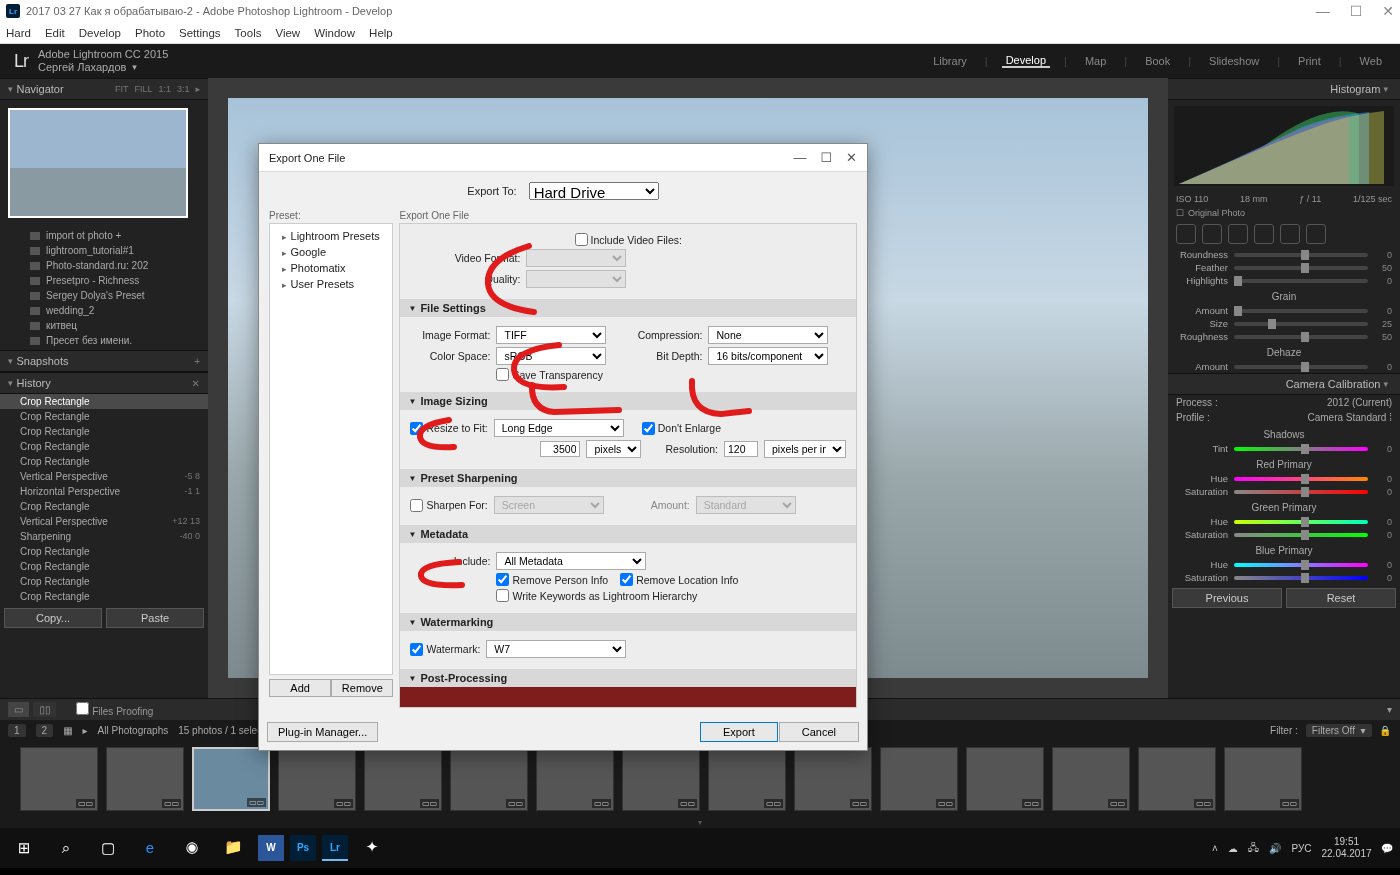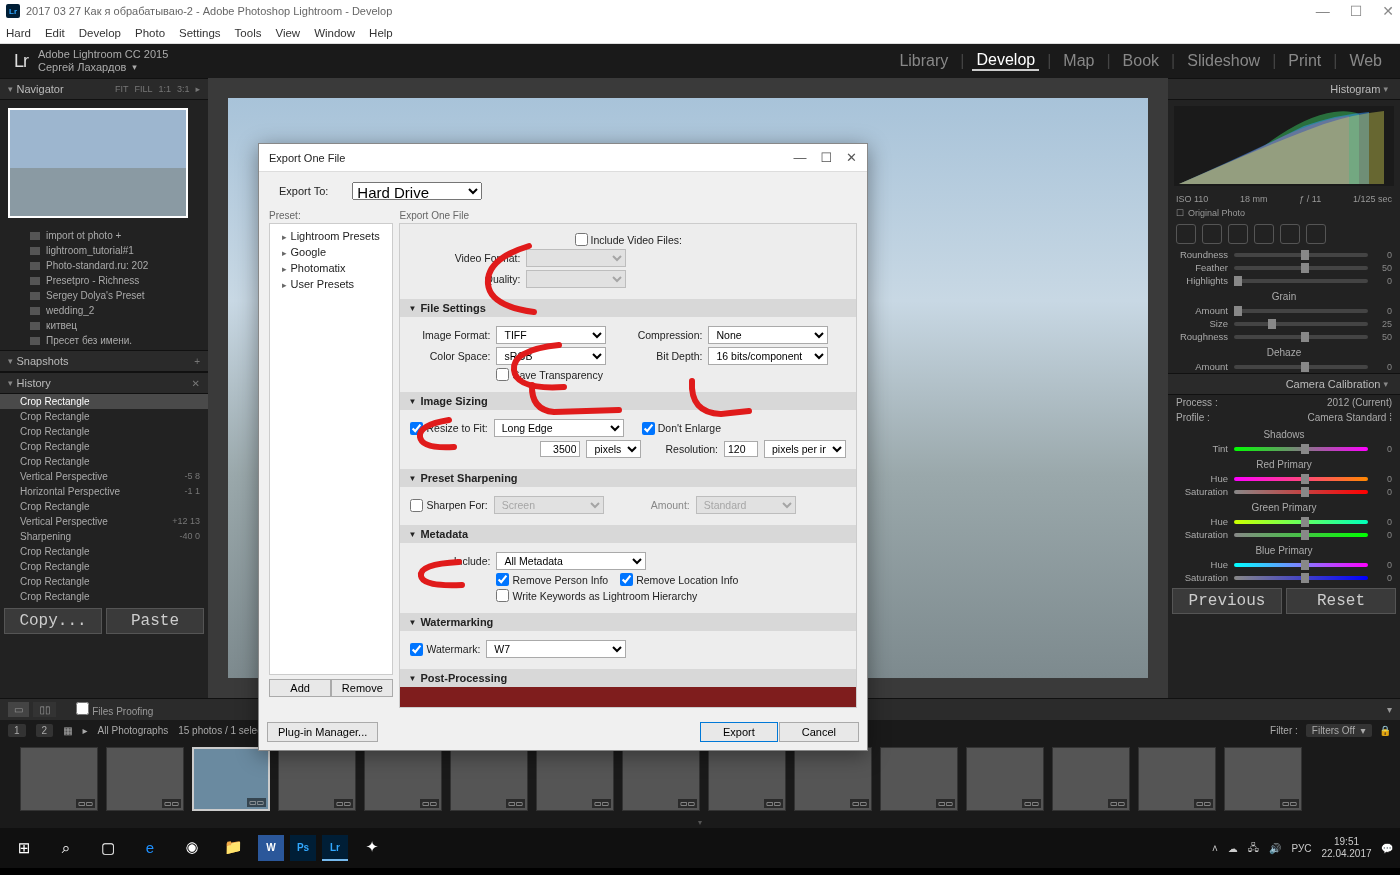--- a/index.html
+++ b/index.html
@@ -14,21 +14,21 @@
 
 .menubar { height: 22px; background: #fff; display: flex; align-items: center; padding: 0 6px; font-size: 11.5px; color: #333; gap: 14px; border-bottom: 1px solid #ddd; }
 .menubar span { cursor: default; }
 
 
 .lr-header { height: 34px; background: #1a1a1a; display: flex; align-items: center; padding: 0 14px; color: #aaa; font-size: 11px; }
 .lr-header .lr { font-size: 18px; color: #ddd; font-weight: 300; margin-right: 10px; letter-spacing: -1px; }
 .lr-header .sub { line-height: 1.2; }
 .lr-header .sub .u { display: flex; align-items: center; gap: 6px; }
 .lr-header .sub .u::after { content: "▾"; font-size: 9px; }
-.lr-header .modules { margin-left: auto; display: flex; gap: 4px; font-size: 16px; color: #888; align-items: center; }
+.lr-header .modules { margin-left: auto; display: flex; gap: 10px; font-size: 11px; color: #888; align-items: center; }
 .lr-header .modules span { padding: 0 4px; }
 .lr-header .modules .sep { color: #444; }
 .lr-header .modules .active { color: #fff; border-bottom: 2px solid #ccc; }
 
 
 .workspace { height: 620px; background: #2b2b2b; display: flex; position: relative; }
 .left-panel, .right-panel { width: 208px; background: #222; color: #bbb; font-size: 11px; overflow: hidden; }
 .right-panel { width: 232px; }
 .center { flex: 1; background: #3a3a3a; position: relative; }
 
@@ -41,21 +41,21 @@
 .nav-meta { font-size: 9px; color: #777; display: flex; gap: 6px; margin-left: auto; }
 .thumb { margin: 8px; width: 180px; height: 110px; background: linear-gradient(to bottom, #9db6cf 55%, #8a9aa3 55%); border: 2px solid #fff; }
 .folder-list { padding: 2px 0; }
 .folder-list .item { padding: 2px 8px 2px 30px; font-size: 10px; color: #aaa; display: flex; align-items: center; }
 .folder-list .item::before { content: ""; width: 10px; height: 8px; background: #555; margin-right: 6px; display: inline-block; }
 .hist-list .hrow { padding: 2px 8px 2px 20px; font-size: 10px; color: #aaa; display: flex; }
 .hist-list .hrow.sel { background: #4a4a4a; color: #fff; }
 .hist-list .hrow .hv { margin-left: auto; color: #777; font-size: 9px; }
 
 .btns { display: flex; gap: 4px; padding: 4px; }
-.btns button { flex: 1; background: #3a3a3a; border: 1px solid #555; color: #ccc; font-size: 16px; padding: 3px; font-family: Liberation Mono, monospace; }
+.btns button { flex: 1; background: #3a3a3a; border: 1px solid #555; color: #ccc; font-size: 11px; padding: 3px; }
 
 
 .histogram { height: 80px; margin: 6px; position: relative; background: #1a1a1a; overflow: hidden; }
 .histogram svg { width: 100%; height: 100%; }
 .hinfo { display: flex; justify-content: space-between; padding: 2px 8px; font-size: 9px; color: #999; }
 .orig { padding: 2px 8px; font-size: 9px; color: #999; display: flex; align-items: center; gap: 4px; }
 .toolrow { padding: 4px 8px; display: flex; gap: 6px; }
 .toolrow .t { width: 20px; height: 20px; border: 1px solid #555; border-radius: 3px; }
 
 .slider-row { display: flex; align-items: center; padding: 1px 8px; font-size: 10px; color: #aaa; }
@@ -67,21 +67,21 @@
 .plabel { padding: 2px 8px; font-size: 10px; color: #aaa; display: flex; }
 .plabel .pv { margin-left: auto; }
 
 
 .center-img { position: absolute; inset: 20px; background: linear-gradient(to bottom, #a8c3d9 0%, #c8d8e4 35%, #9aa8ab 65%, #7d8a8e 100%); }
 
 
 .dialog { position: absolute; left: 258px; top: 65px; width: 610px; height: 608px; background: #f0f0f0; border: 1px solid #888; box-shadow: 0 4px 20px rgba(0,0,0,0.4); font-size: 11px; color: #222; display: flex; flex-direction: column; z-index: 10; }
 .dlg-title { height: 28px; display: flex; align-items: center; padding: 0 10px; background: #fff; border-bottom: 1px solid #ddd; }
 .dlg-title .dctrl { margin-left: auto; display: flex; gap: 14px; font-size: 13px; color: #555; }
-.dlg-top { padding: 10px 20px 8px; display: flex; justify-content: flex-start; align-items: center; gap: 24px; }
+.dlg-top { padding: 10px 20px 8px; display: flex; justify-content: center; align-items: center; gap: 12px; }
 .dlg-top select { width: 130px; font-size: 15px; }
 .dlg-body { flex: 1; display: flex; padding: 0 10px 6px; gap: 6px; overflow: hidden; }
 .dlg-left { width: 140px; }
 .dlg-left .hdr { font-size: 10px; color: #666; padding: 2px 0; }
 .dlg-left ul { list-style: none; border: 1px solid #ccc; background: #fff; height: 452px; padding: 4px 6px; }
 .dlg-left li { padding: 2px 6px; font-size: 11px; }
 .dlg-left li::before { content: "▸"; font-size: 9px; margin-right: 4px; color: #666; }
 .dlg-left .abtns { display: flex; margin-top: 4px; }
 .dlg-left .abtns button { flex: 1; font-size: 11px; padding: 2px; background: #e8e8e8; border: 1px solid #aaa; }
 .dlg-right { flex: 1; display: flex; flex-direction: column; }

